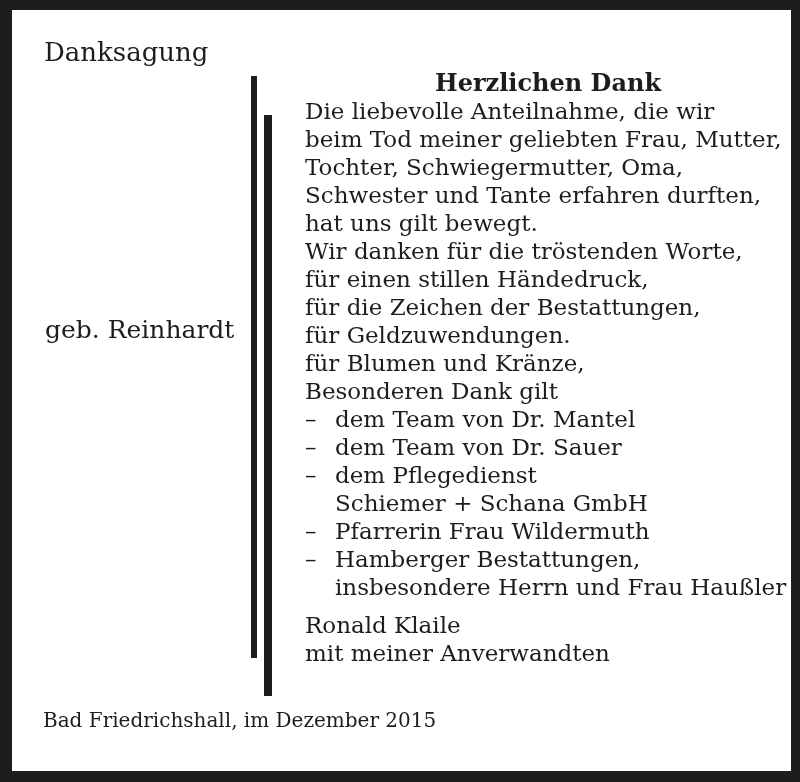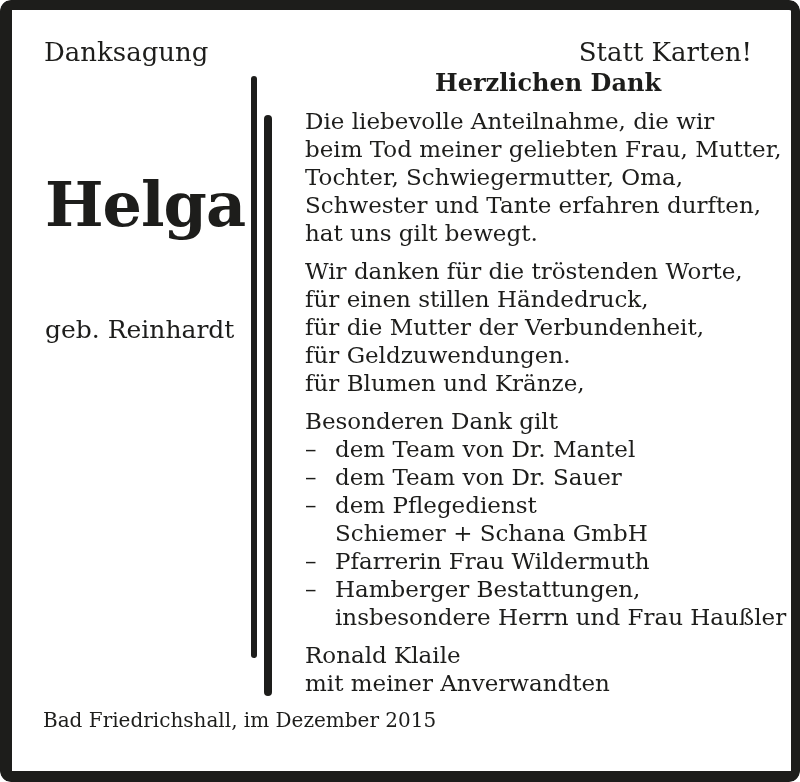--- a/index.html
+++ b/index.html
@@ -1,15 +1,15 @@
 <!DOCTYPE html>
 <html><head>
 <meta charset="utf-8">
 <style>
-  * { margin: 0; padding: 0; box-sizing: border-box; border-radius: 11px; }
+  * { margin: 0; padding: 0; box-sizing: border-box; }
   html, body { width: 800px; height: 782px; background: #ffffff; }
   body { font-family: "DejaVu Serif", "Liberation Serif", serif; color: #1d1d1b; }
 
   .sheet {
     position: relative;
     width: 800px;
     height: 782px;
     background: #ffffff;
     border-style: solid;
     border-color: #1d1d1b;
@@ -53,21 +53,21 @@
     top: 59px;
     width: 486px;
   }
   .body-heading {
     font-size: 24px;
     line-height: 28px;
     font-weight: bold;
     white-space: nowrap;
     text-align: center;
   }
-  .para { margin-top: 10px; }
+  .para { margin-top: 0; }
   .para .line,
   .thanks-line,
   .sig-line {
     font-size: 23px;
     line-height: 28px;
     white-space: nowrap;
   }
   .li-row { display: flex; }
   .li-dash {
     width: 30px;
@@ -85,24 +85,22 @@
     line-height: 32px;
     white-space: nowrap;
   }
 </style>
 </head>
 <body>
 
 <div class="sheet">
 
   <div class="abs kicker kicker-left">Danksagung</div>
-  <div class="abs kicker kicker-right">Statt Karten!</div>
 
   <div class="abs name-block">
-    <div>Helga</div>
   </div>
   <div class="abs maiden-name">geb. Reinhardt</div>
 
   <div class="abs vrule vrule-outer"></div>
   <div class="abs vrule vrule-inner"></div>
 
   <div class="abs body-col">
 
     <div class="body-heading">Herzlichen Dank</div>
 
@@ -110,21 +108,21 @@
       <div class="line">Die liebevolle Anteilnahme, die wir</div>
       <div class="line">beim Tod meiner geliebten Frau, Mutter,</div>
       <div class="line">Tochter, Schwiegermutter, Oma,</div>
       <div class="line">Schwester und Tante erfahren durften,</div>
       <div class="line">hat uns gilt bewegt.</div>
     </div>
 
     <div class="para">
       <div class="line">Wir danken für die tröstenden Worte,</div>
       <div class="line">für einen stillen Händedruck,</div>
-      <div class="line">für die Mutter der Verbundenheit,</div>
+      <div class="line">für die Zeichen der Bestattungen,</div>
       <div class="line">für Geldzuwendungen.</div>
       <div class="line">für Blumen und Kränze,</div>
     </div>
 
     <div class="para">
       <div class="thanks-line">Besonderen Dank gilt</div>
 
       <div class="li-row">
         <div class="li-dash">–</div>
         <div class="li-lines">

